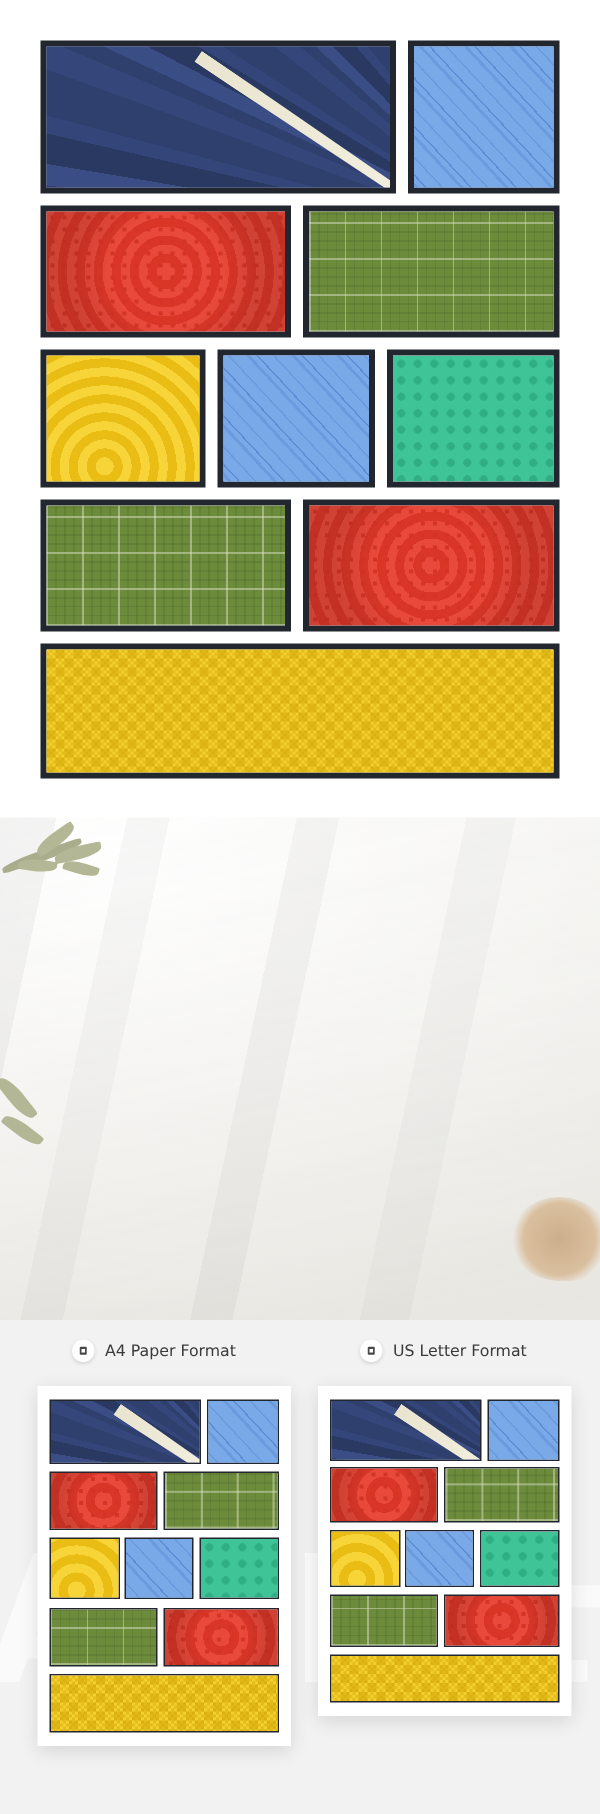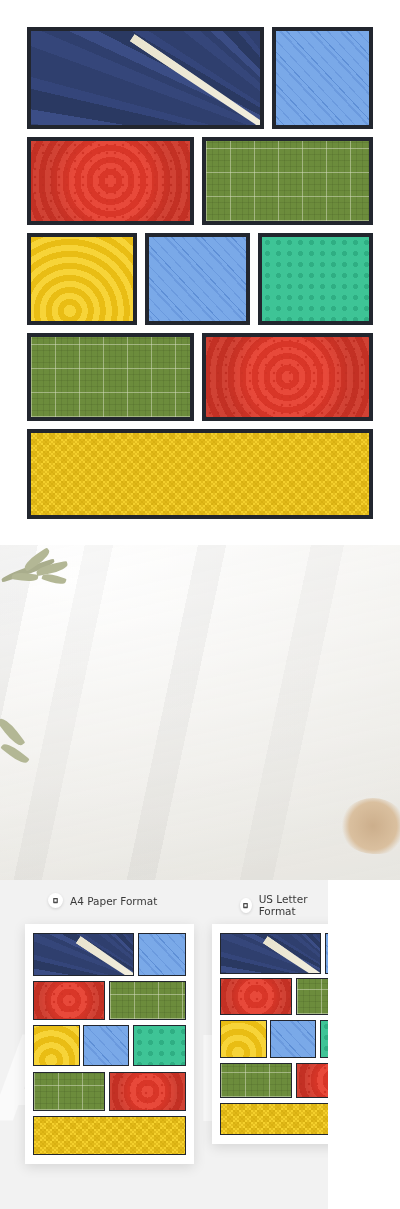--- a/index.html
+++ b/index.html
@@ -116,21 +116,21 @@
     position:absolute; display:block; background:#b3b795; border-radius:60% 10% 60% 10%;
   }
 
   .shadow-blob{
     position:absolute; right:-6px; bottom:26px; width:66px; height:56px; border-radius:50% 50% 40% 50%;
     background:radial-gradient(circle,#c9a882 0%, #d8bb97 55%, rgba(216,187,151,0) 72%);
     z-index:3; opacity:.9;
   }
 
   
-  .formats{ position:relative; width:328px; height:329px; background:#f2f2f2; overflow:hidden; }
+  .formats{ position:relative; width:400px; height:329px; background:#f2f2f2; overflow:hidden; }
   .wm{
     position:absolute; left:-8px; top:1085px; width:420px;
     font-family:"DejaVu Sans",sans-serif; font-weight:bold; font-size:118px;
     color:#ffffff; opacity:.62; letter-spacing:-4px; line-height:110px; white-space:nowrap;
   }
   .fmt-head{ position:absolute; display:flex; align-items:center; gap:7px; }
   .fmt-head .fhc{
     width:15px; height:15px; border-radius:50%; background:#fff; box-shadow:0 1px 3px rgba(0,0,0,.14);
     display:flex; align-items:center; justify-content:center;
   }

